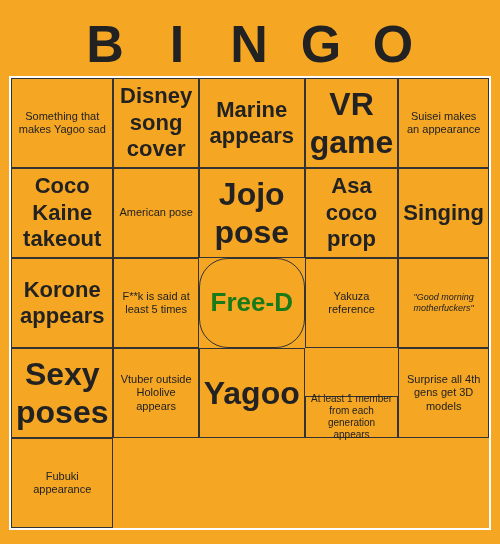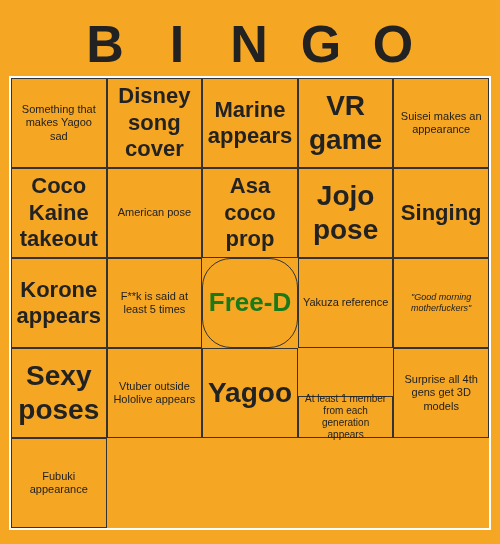--- a/index.html
+++ b/index.html
@@ -52,21 +52,21 @@
       font-size: 11px;
       color: #222;
       font-weight: normal;
       line-height: 1.2;
     }
     .cell.large-text {
       font-size: 22px;
       font-weight: bold;
     }
     .cell.xl-text {
-      font-size: 28px;
+      font-size: 32px;
       font-weight: bold;
     }
     .cell.free {
       font-size: 26px;
       font-weight: bold;
       color: #1a7a1a;
       border-radius: 29px;
     }
     .cell.small-text {
       font-size: 10px;
@@ -89,22 +89,22 @@
     <span>O</span>
   </div>
   <div class="bingo-grid">
   <div class="cell normal">Something that makes Yagoo sad</div>
       <div class="cell large-text">Disney song cover</div>
       <div class="cell large-text">Marine appears</div>
       <div class="cell xl-text">VR game</div>
       <div class="cell normal">Suisei makes an appearance</div>
       <div class="cell large-text">Coco Kaine takeout</div>
       <div class="cell normal">American pose</div>
+      <div class="cell xl-text">Jojo pose</div>
       <div class="cell large-text">Asa coco prop</div>
-      <div class="cell xl-text">Jojo pose</div>
       <div class="cell large-text">Singing</div>
       <div class="cell large-text">Korone appears</div>
       <div class="cell normal">F**k is said at least 5 times</div>
       <div class="cell free">Free-D</div>
       <div class="cell normal">Yakuza reference</div>
       <div class="cell italic-small">"Good morning motherfuckers"</div>
       <div class="cell xl-text">Sexy poses</div>
       <div class="cell normal">Vtuber outside Hololive appears</div>
       <div class="cell xl-text">Yagoo</div>
       <div class="cell small-text">At least 1 member from each generation appears</div>

